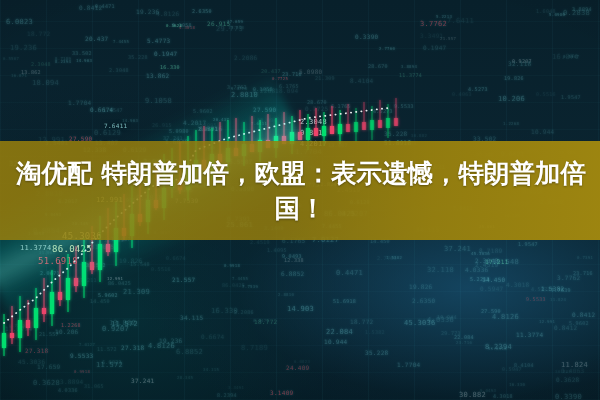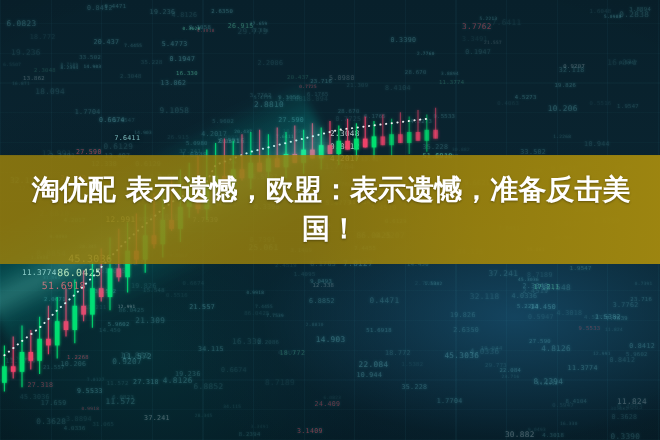--- a/index.html
+++ b/index.html
@@ -569,17 +569,17 @@
         </g>
       <polyline id="trend-dotted" fill="none" stroke="#ffffff" stroke-width="1.8" stroke-linecap="round" stroke-dasharray="0.2 5" opacity="0.92" points="4,227 20,214 36,202 52,186 68,172 84,156 100,138 116,122 132,108 148,94 164,82 180,84 196,54 212,48 228,41.99999999999997 244,38 260,34 276,30 292,26 308,22 324,20 340,18 356,16 372,14 388,12"></polyline>
     </svg>
   </div>
 
   <div class="layer" id="vignette"></div>
 
   <div id="headline-band"></div>
 
   <div id="headline">
-    <span class="hl-line hl-line-1">淘优配 表示遗憾，欧盟：表示遗憾，准备反击美</span>
+    <span class="hl-line hl-line-1">淘优配 特朗普加倍，欧盟：表示遗憾，特朗普加倍</span>
     <span class="hl-line hl-line-2">国！</span>
   </div>
 
 </div>
 
 </body></html>

